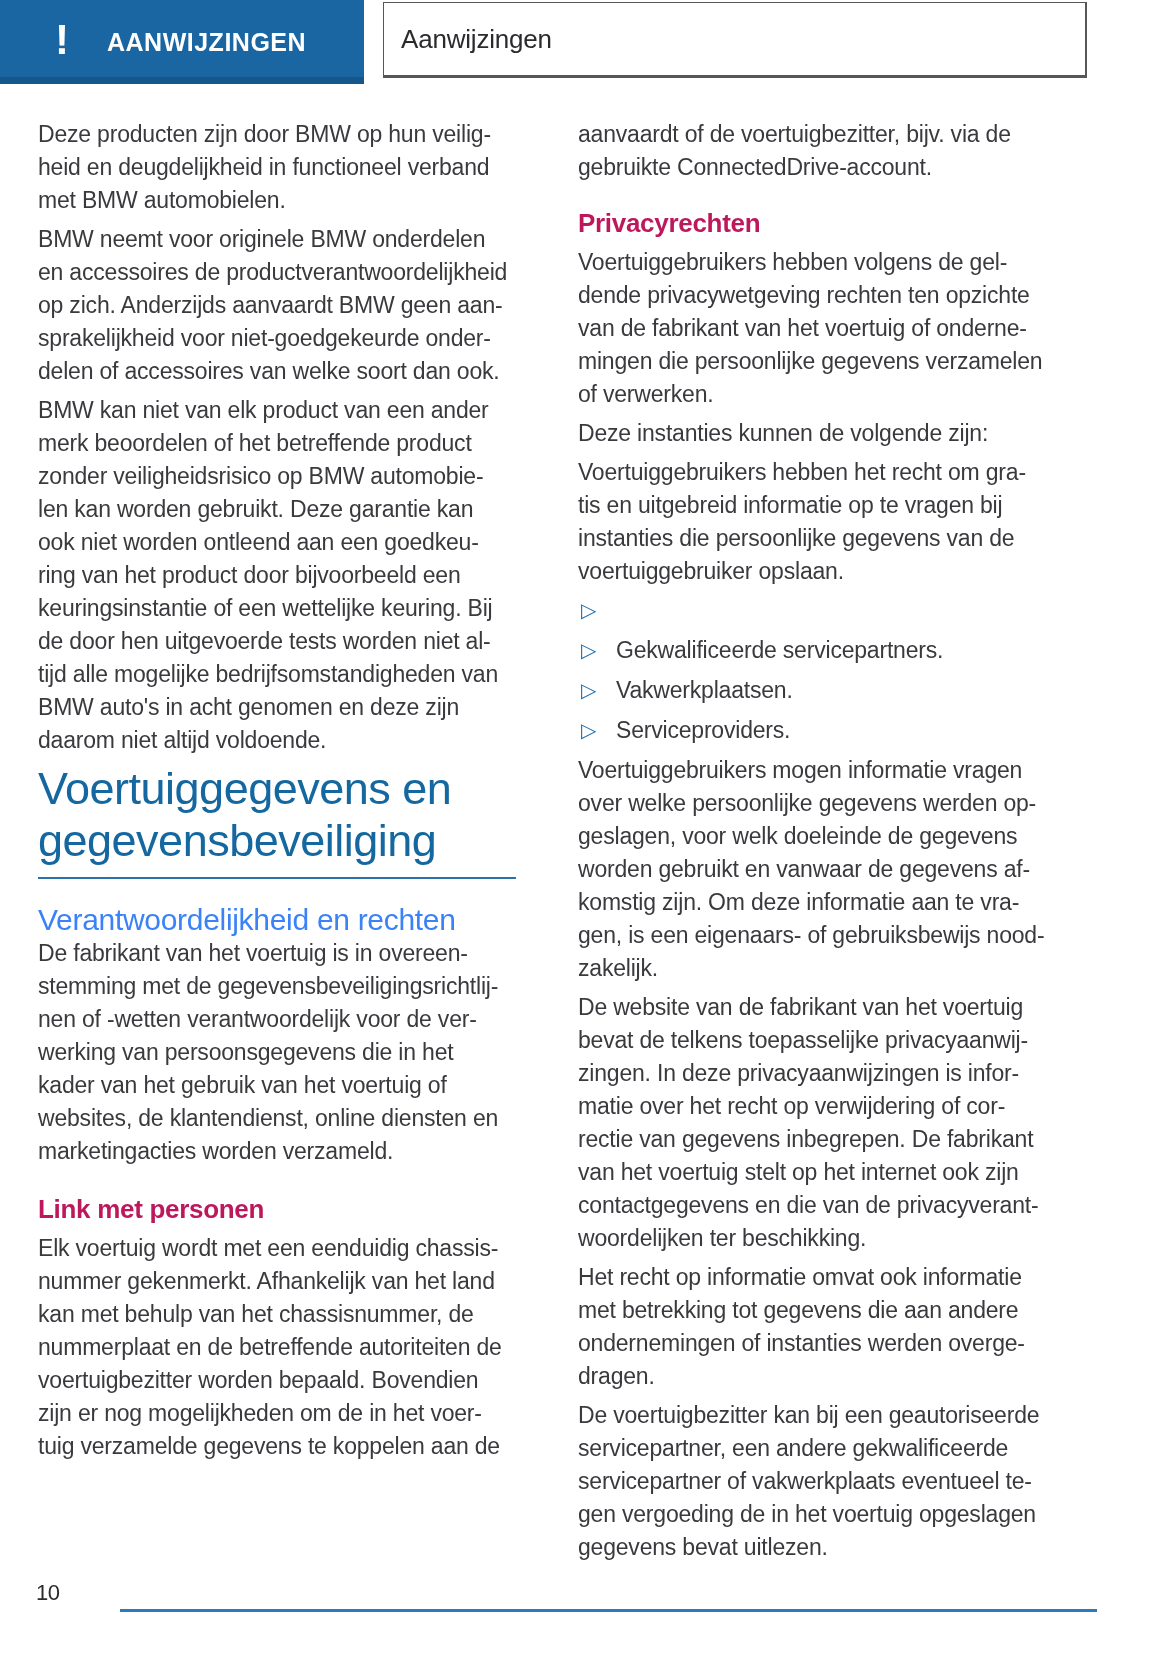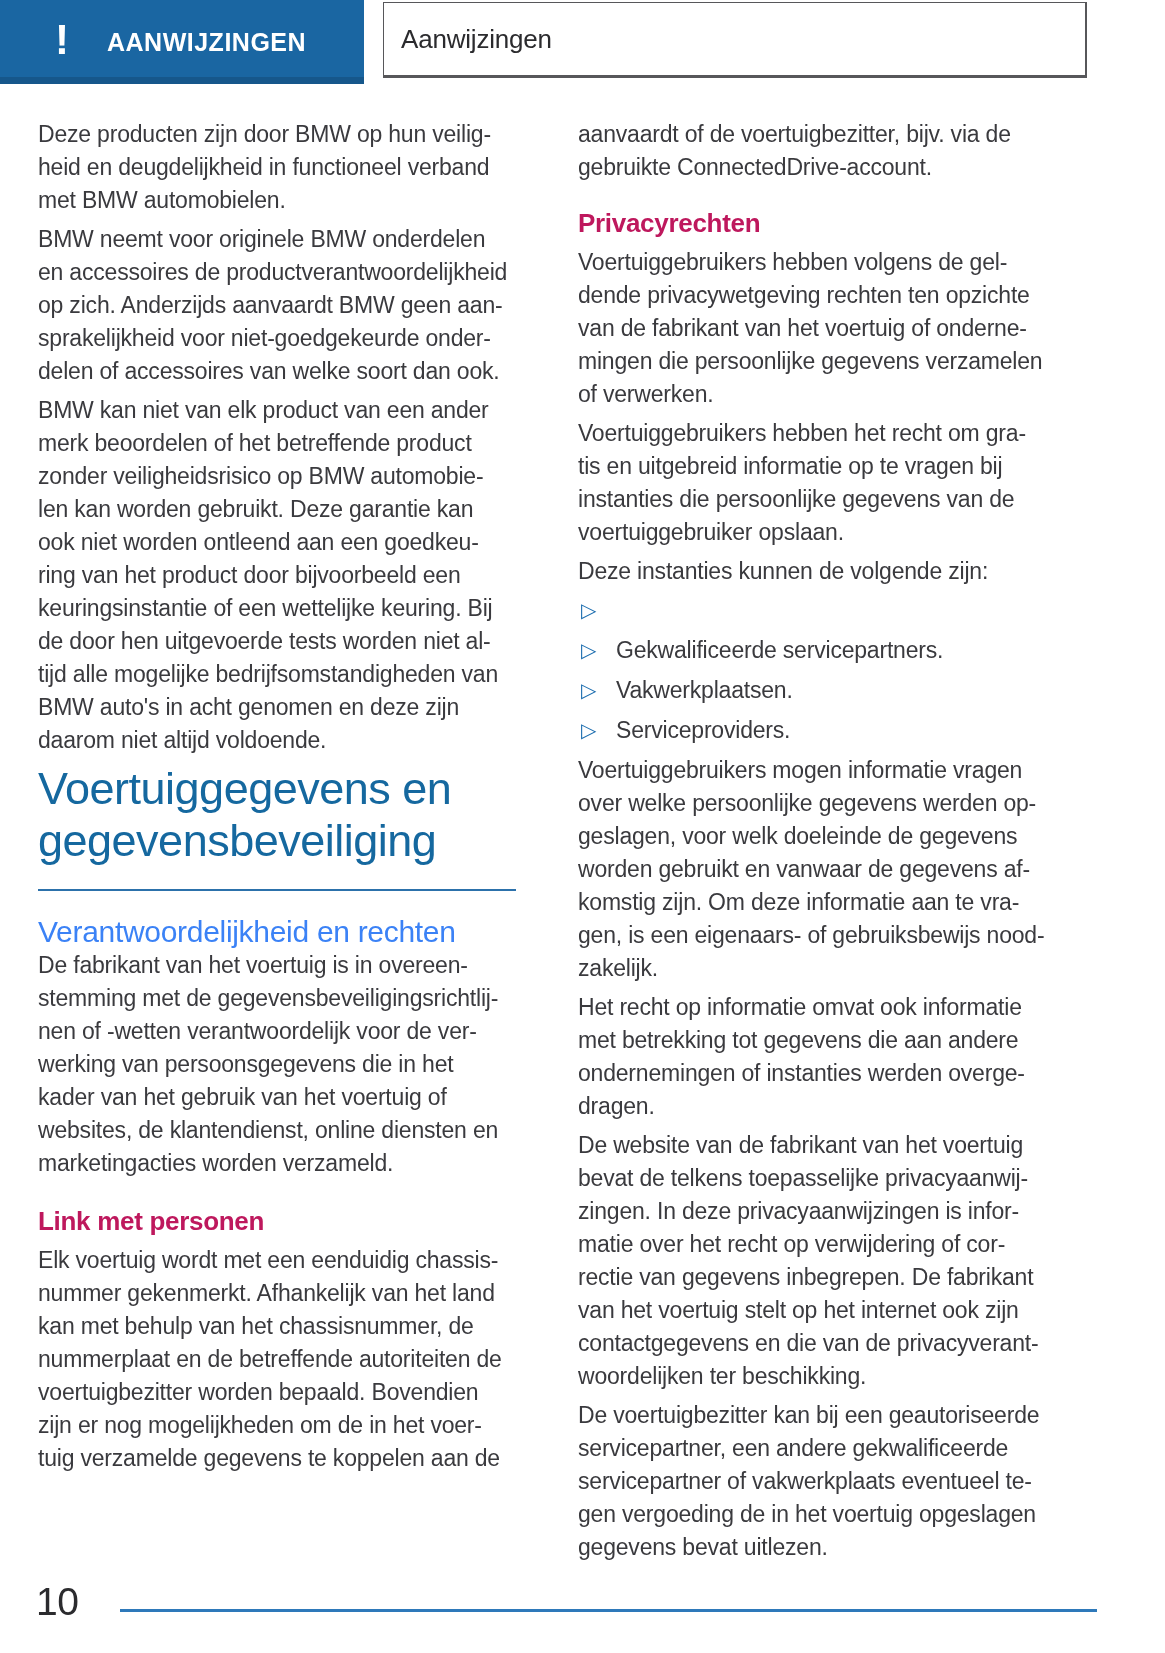--- a/index.html
+++ b/index.html
@@ -57,21 +57,21 @@
     margin:0 0 6px 0;
     font-size:23px;line-height:33px;letter-spacing:-0.2px;
     white-space:pre;
   }
   .h1{
     margin:6px 0 0 0;
     width:478px;
     font-size:45px;line-height:52px;font-weight:400;letter-spacing:-0.5px;
     color:#15689F;
     border-bottom:2px solid #2C71AB;
-    padding-bottom:22px;
+    padding-bottom:10px;
     white-space:pre;
   }
   .h2{
     margin:24px 0 0 0;
     font-size:30px;line-height:34px;font-weight:400;letter-spacing:-0.3px;
     color:#3b82f6;
   }
   .h3{
     margin:26px 0 8px 0;
     font-size:26px;line-height:30px;font-weight:700;letter-spacing:-0.3px;
@@ -88,21 +88,21 @@
     font-family:"DejaVu Sans", sans-serif;
     color:#1F6FB0;font-size:20px;line-height:33px;
     padding-left:3px;box-sizing:border-box;
   }
   .bullet-text{
     font-size:23px;line-height:33px;letter-spacing:-0.2px;white-space:pre;
   }
   
   .page-number{
     position:absolute;left:36px;top:1580px;
-    font-size:39px;color:#2b2b2e;letter-spacing:-0.5px;
+    font-size:22px;color:#2b2b2e;letter-spacing:-0.5px;
   }
   .footer-rule{
     position:absolute;left:120px;top:1609px;
     width:977px;height:3px;
     background:#2E79BA;
   }
 </style>
 </head>
 <body>
 
@@ -160,25 +160,25 @@
 
     <div class="col">
       <p class="p">aanvaardt of de voertuigbezitter, bijv. via de
 gebruikte ConnectedDrive-account.</p>
       <div class="h3" style="margin-top:24px;">Privacyrechten</div>
       <p class="p">Voertuiggebruikers hebben volgens de gel-
 dende privacywetgeving rechten ten opzichte
 van de fabrikant van het voertuig of onderne-
 mingen die persoonlijke gegevens verzamelen
 of verwerken.</p>
+      <p class="p">Deze instanties kunnen de volgende zijn:</p>
       <p class="p">Voertuiggebruikers hebben het recht om gra-
 tis en uitgebreid informatie op te vragen bij
 instanties die persoonlijke gegevens van de
 voertuiggebruiker opslaan.</p>
-      <p class="p">Deze instanties kunnen de volgende zijn:</p>
       <ul class="bullets">
         <li>
           <span class="tri">▷</span>
         </li>
         <li>
           <span class="tri">▷</span>
           <span class="bullet-text">Gekwalificeerde servicepartners.</span>
         </li>
         <li>
           <span class="tri">▷</span>
@@ -189,32 +189,32 @@
           <span class="bullet-text">Serviceproviders.</span>
         </li>
       </ul>
       <p class="p">Voertuiggebruikers mogen informatie vragen
 over welke persoonlijke gegevens werden op-
 geslagen, voor welk doeleinde de gegevens
 worden gebruikt en vanwaar de gegevens af-
 komstig zijn. Om deze informatie aan te vra-
 gen, is een eigenaars- of gebruiksbewijs nood-
 zakelijk.</p>
-      <p class="p">Het recht op informatie omvat ook informatie
-met betrekking tot gegevens die aan andere
-ondernemingen of instanties werden overge-
-dragen.</p>
       <p class="p">De website van de fabrikant van het voertuig
 bevat de telkens toepasselijke privacyaanwij-
 zingen. In deze privacyaanwijzingen is infor-
 matie over het recht op verwijdering of cor-
 rectie van gegevens inbegrepen. De fabrikant
 van het voertuig stelt op het internet ook zijn
 contactgegevens en die van de privacyverant-
 woordelijken ter beschikking.</p>
+      <p class="p">Het recht op informatie omvat ook informatie
+met betrekking tot gegevens die aan andere
+ondernemingen of instanties werden overge-
+dragen.</p>
       <p class="p">De voertuigbezitter kan bij een geautoriseerde
 servicepartner, een andere gekwalificeerde
 servicepartner of vakwerkplaats eventueel te-
 gen vergoeding de in het voertuig opgeslagen
 gegevens bevat uitlezen.</p>
     </div>
 
   </div>
 
   <div class="page-number">10</div>

